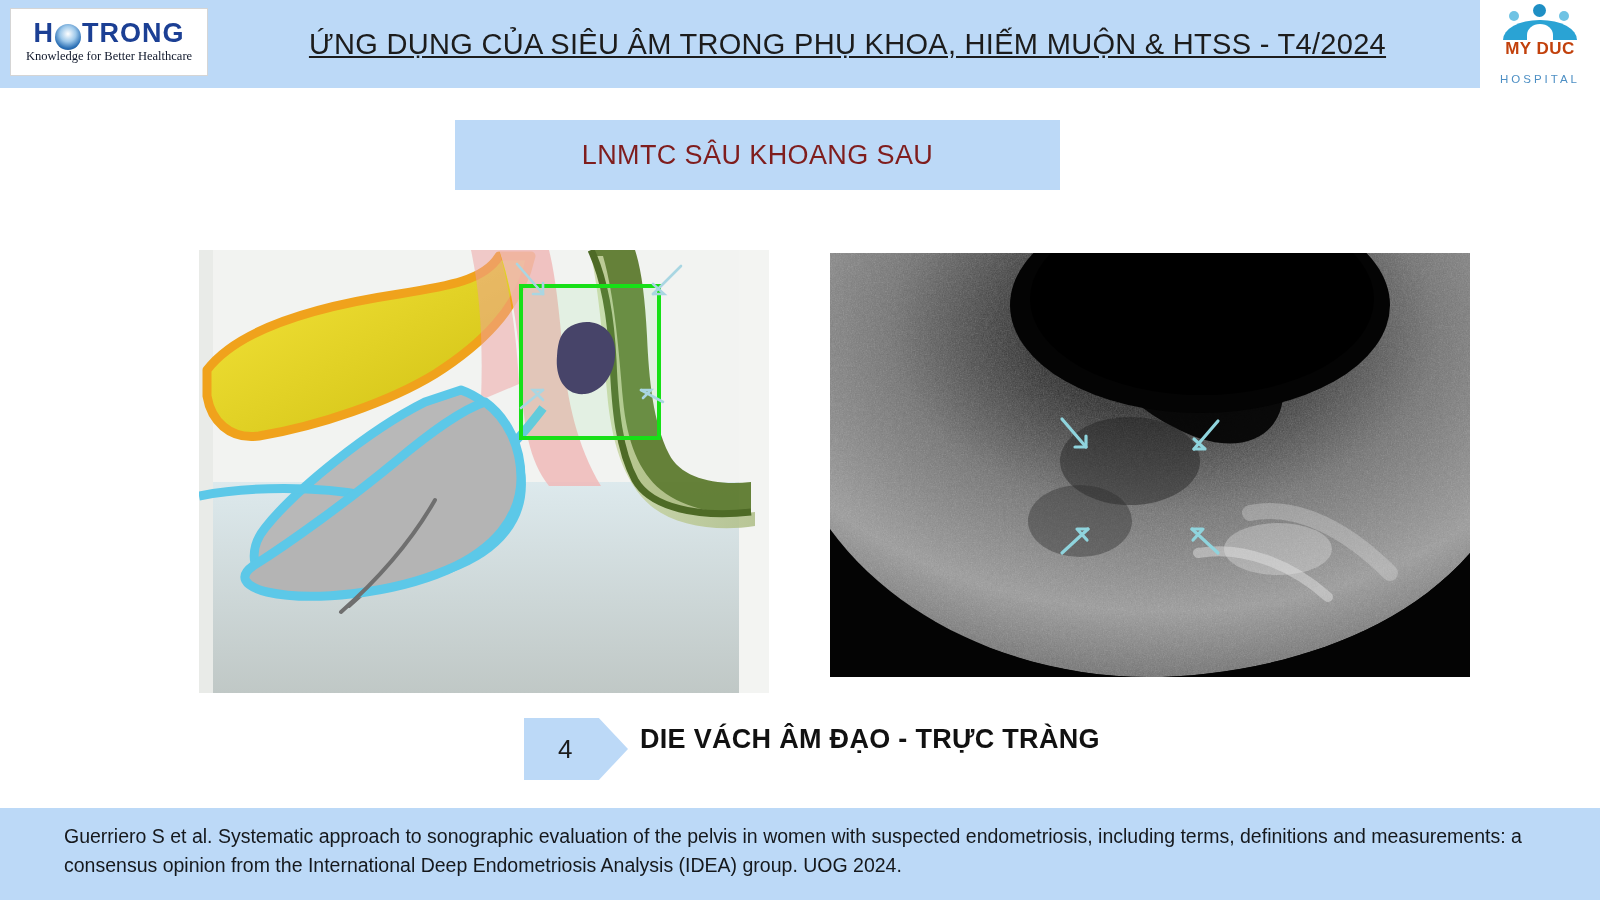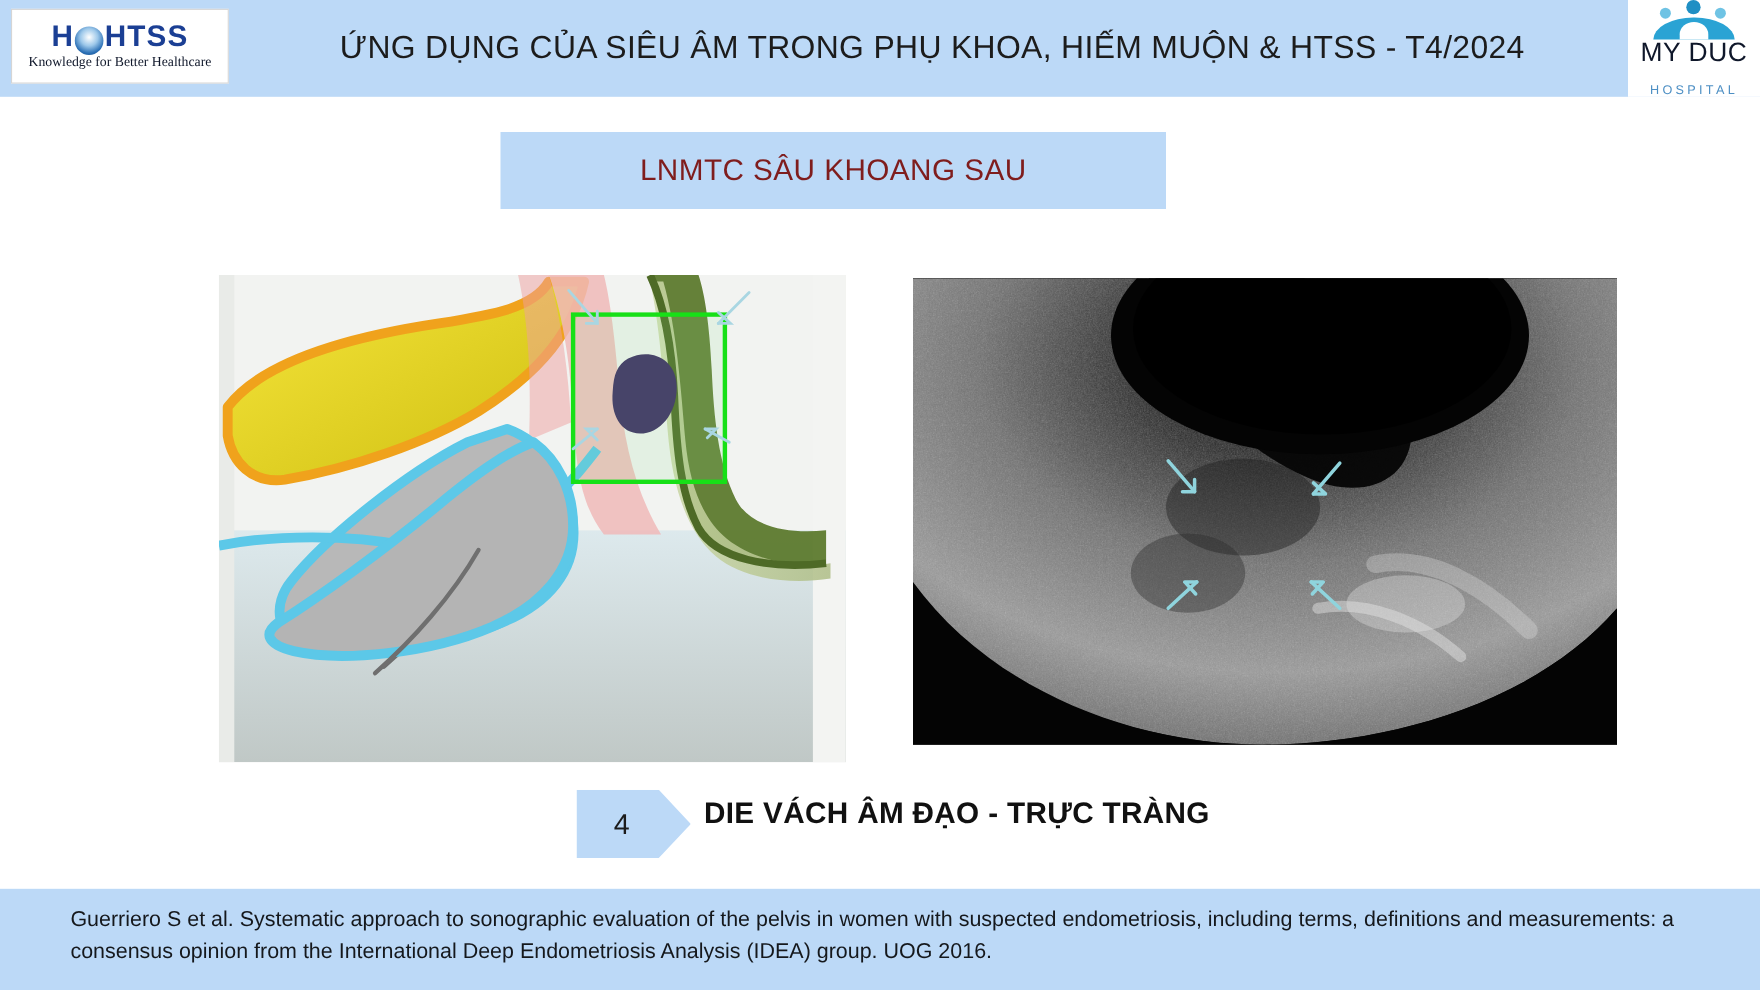--- a/index.html
+++ b/index.html
@@ -71,20 +71,21 @@
     top: 0;
     width: 1265px;
     height: 88px;
     display: flex;
     align-items: center;
     justify-content: center;
     font-size: 29px;
     letter-spacing: .3px;
     color: #1c1c1c;
     text-align: center;
+    text-decoration: underline;
   }
   .logo-right {
     position: absolute;
     right: 0; top: 0;
     width: 120px;
     height: 88px;
     background: #ffffff;
     display: flex;
     flex-direction: column;
     align-items: center;
@@ -113,23 +114,23 @@
   }
   .logo-right .figs .notch {
     position: absolute;
     left: 30px; top: 20px;
     width: 26px; height: 16px;
     background: #ffffff;
     border-top-left-radius: 14px 12px;
     border-top-right-radius: 14px 12px;
   }
   .logo-right .myduc {
-    font-size: 24px;
-    font-weight: normal;
-    color: #0f172a;
+    font-size: 17px;
+    font-weight: bold;
+    color: #c2410c;
     letter-spacing: .5px;
     line-height: 1;
     margin-top: 2px;
   }
   .logo-right .hospital {
     font-size: 11.5px;
     color: #4d8fc4;
     letter-spacing: 3px;
     margin-top: 16px;
   }
@@ -212,21 +213,21 @@
 </style>
 </head>
 <body>
 
 <div class="header">
 
   <div class="logo-left">
     <div class="hos-word">
       <span>H</span>
         <span class="oglyph"></span>
-        <span>HTSS</span>
+        <span>TRONG</span>
     </div>
     <div class="hos-tag">Knowledge for Better Healthcare</div>
   </div>
 
   <div class="header-title">ỨNG DỤNG CỦA SIÊU ÂM TRONG PHỤ KHOA, HIẾM MUỘN &amp; HTSS - T4/2024</div>
 
   <div class="logo-right">
     <div class="figs">
       <span class="dot d2"></span>
       <span class="dot d1"></span>
@@ -376,13 +377,13 @@
         <path d="M362 276 L373 276 L363 287"></path>
     </g>
   </svg>
 </div>
 
 <div class="badge-row">
   <div class="badge-shape">4</div>
   <div class="badge-label">DIE VÁCH ÂM ĐẠO - TRỰC TRÀNG</div>
 </div>
 
-<div class="citation">Guerriero S et al. Systematic approach to sonographic evaluation of the pelvis in women with suspected endometriosis, including terms, definitions and measurements: a consensus opinion from the International Deep Endometriosis Analysis (IDEA) group. UOG 2016.</div>
+<div class="citation">Guerriero S et al. Systematic approach to sonographic evaluation of the pelvis in women with suspected endometriosis, including terms, definitions and measurements: a consensus opinion from the International Deep Endometriosis Analysis (IDEA) group. UOG 2024.</div>
 
 </body></html>

